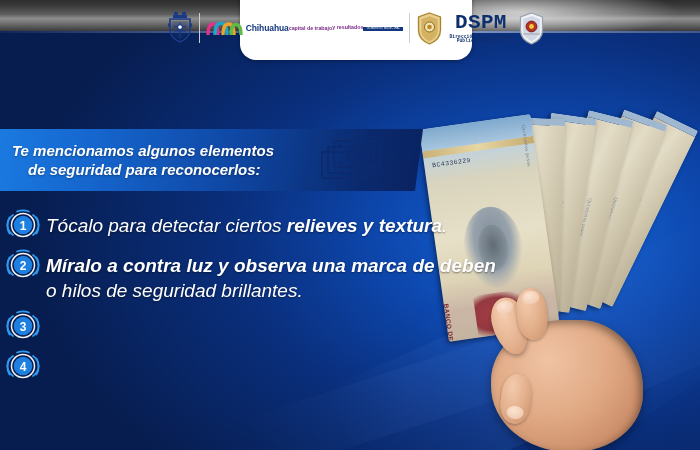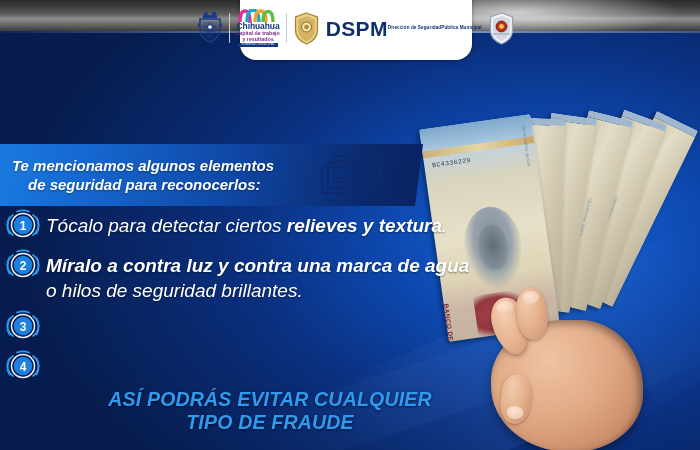--- a/index.html
+++ b/index.html
@@ -55,46 +55,46 @@
     display: flex; align-items: center; justify-content: center;
     gap: 6px;
     padding: 12px 8px 4px 8px;
     box-shadow: 0 1px 4px rgba(0,0,0,.35);
   }
   .logo-sep { width:1px; height:30px; background:#c9cdd6; flex:0 0 auto; }
 
   .logo-item { display:flex; align-items:center; justify-content:center; flex:0 0 auto; }
 
   
-  .chihuahua { display:flex; flex-direction:column; align-items:center; line-height:1; }
+  .chihuahua { display:flex; flex-direction:row; align-items:center; line-height:1; }
   .chihuahua .arcs { width:40px; height:13px; }
   .chihuahua .w1 { font-size:8.5px; font-weight:bold; color:#12377e; letter-spacing:-.1px; margin-top:.5px; }
   .chihuahua .w2 { font-size:5.3px; font-weight:bold; color:#7a2b86; margin-top:.5px; }
   .chihuahua .w3 { font-size:5.3px; font-weight:bold; color:#7a2b86; }
   .chihuahua .bar { margin-top:1px; width:40px; height:4px; background:#12377e;
                     font-size:2.7px; color:#fff; text-align:center; line-height:4px; letter-spacing:.2px; }
 
   
-  .dspm { display:flex; flex-direction:row; align-items:center; line-height:1; }
+  .dspm { display:flex; flex-direction:column; align-items:center; line-height:1;font-family:Liberation Mono, monospace; }
   .dspm .big { font-size:21px; font-weight:bold; color:#0e2f6e; letter-spacing:.3px; }
   .dspm .small1, .dspm .small2 { font-size:4.6px; font-weight:bold; color:#0e2f6e; letter-spacing:.1px; }
   .dspm .small1 { margin-top:1.5px; }
 
   
   .headline {
     position: absolute; left: 8px; top: 75px;
     width: 500px;
     font-size: 25.5px; font-weight: bold; color: #ffffff;
     letter-spacing: -.3px;
     text-shadow: 0 1px 3px rgba(0,0,0,.5);
   }
 
   
   .banner {
-    position: absolute; left: 0; top: 144px;
+    position: absolute; left: 0; top: 129px;
     width: 423px; height: 62px;
     background: linear-gradient(100deg, #1a7ae0 0%, #1566ce 22%, #0f47a4 55%, #0a2a6e 85%, #0a2260 100%);
     clip-path: polygon(0 0, 423px 0, 415px 62px, 0 62px);
     display: flex; align-items: center;
     box-shadow: 0 2px 6px rgba(0,0,0,.3);
   }
   .banner-text {
     margin-left: 12px; width: 300px;
     font-size: 15px; font-weight: bold; font-style: italic; color:#fff;
     line-height: 1.28;
@@ -380,21 +380,21 @@
         <g fill="none" stroke="#2f9bf0" stroke-width="1.7" stroke-linecap="round">
           <path d="M9.5 11.5a16 16 0 0 0 0 16"></path>
           <path d="M13 9a12 12 0 0 0 0 20"></path>
           <path d="M36.5 11.5a16 16 0 0 1 0 16"></path>
           <path d="M33 9a12 12 0 0 1 0 20"></path>
           <path d="M17 5.5a16 16 0 0 1 12 0"></path>
         </g>
         <text x="23" y="23.5" text-anchor="middle" font-family="Liberation Sans, sans-serif" font-size="12" font-weight="bold" fill="#ffffff">2</text>
       </svg>
       <div class="row-text">
-        <b>Míralo a contra luz y contra una marca de agua</b>
+        <b>Míralo a contra luz y observa una marca de deben</b>
         <span class="nl">o hilos de seguridad brillantes.</span>
       </div>
     </div>
 
     <div class="row">
       <svg class="badge" viewBox="0 0 46 36">
         <g fill="none" stroke="#ffffff" stroke-width="1.5" opacity=".95">
           <circle cx="23" cy="19" r="11.5"></circle>
         </g>
         <circle cx="23" cy="19" r="9.3" fill="#1d7fe0"></circle>
@@ -420,18 +420,14 @@
           <path d="M13 9a12 12 0 0 0 0 20"></path>
           <path d="M36.5 11.5a16 16 0 0 1 0 16"></path>
           <path d="M33 9a12 12 0 0 1 0 20"></path>
           <path d="M17 5.5a16 16 0 0 1 12 0"></path>
         </g>
         <text x="23" y="23.5" text-anchor="middle" font-family="Liberation Sans, sans-serif" font-size="12" font-weight="bold" fill="#ffffff">4</text>
       </svg>
     </div>
   </div>
 
-  <div class="footer">
-    <span>ASÍ PODRÁS EVITAR CUALQUIER</span>
-    <span class="fl2">TIPO DE FRAUDE</span>
-  </div>
 
 </div>
 
 </body></html>

